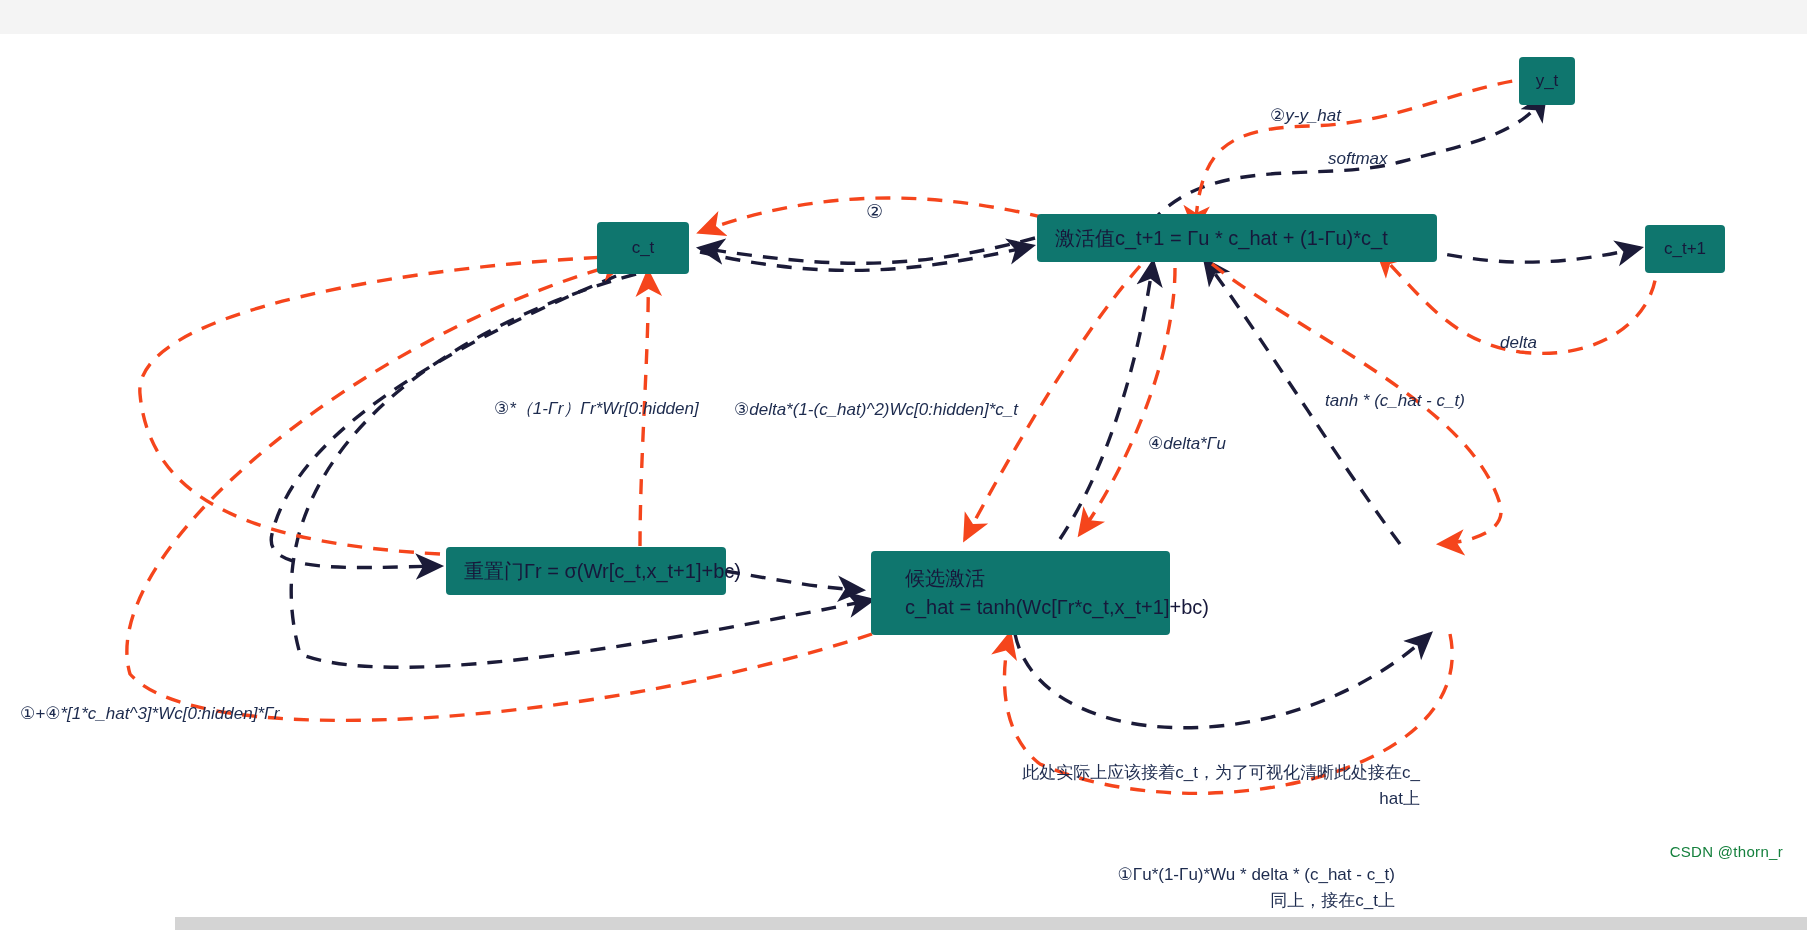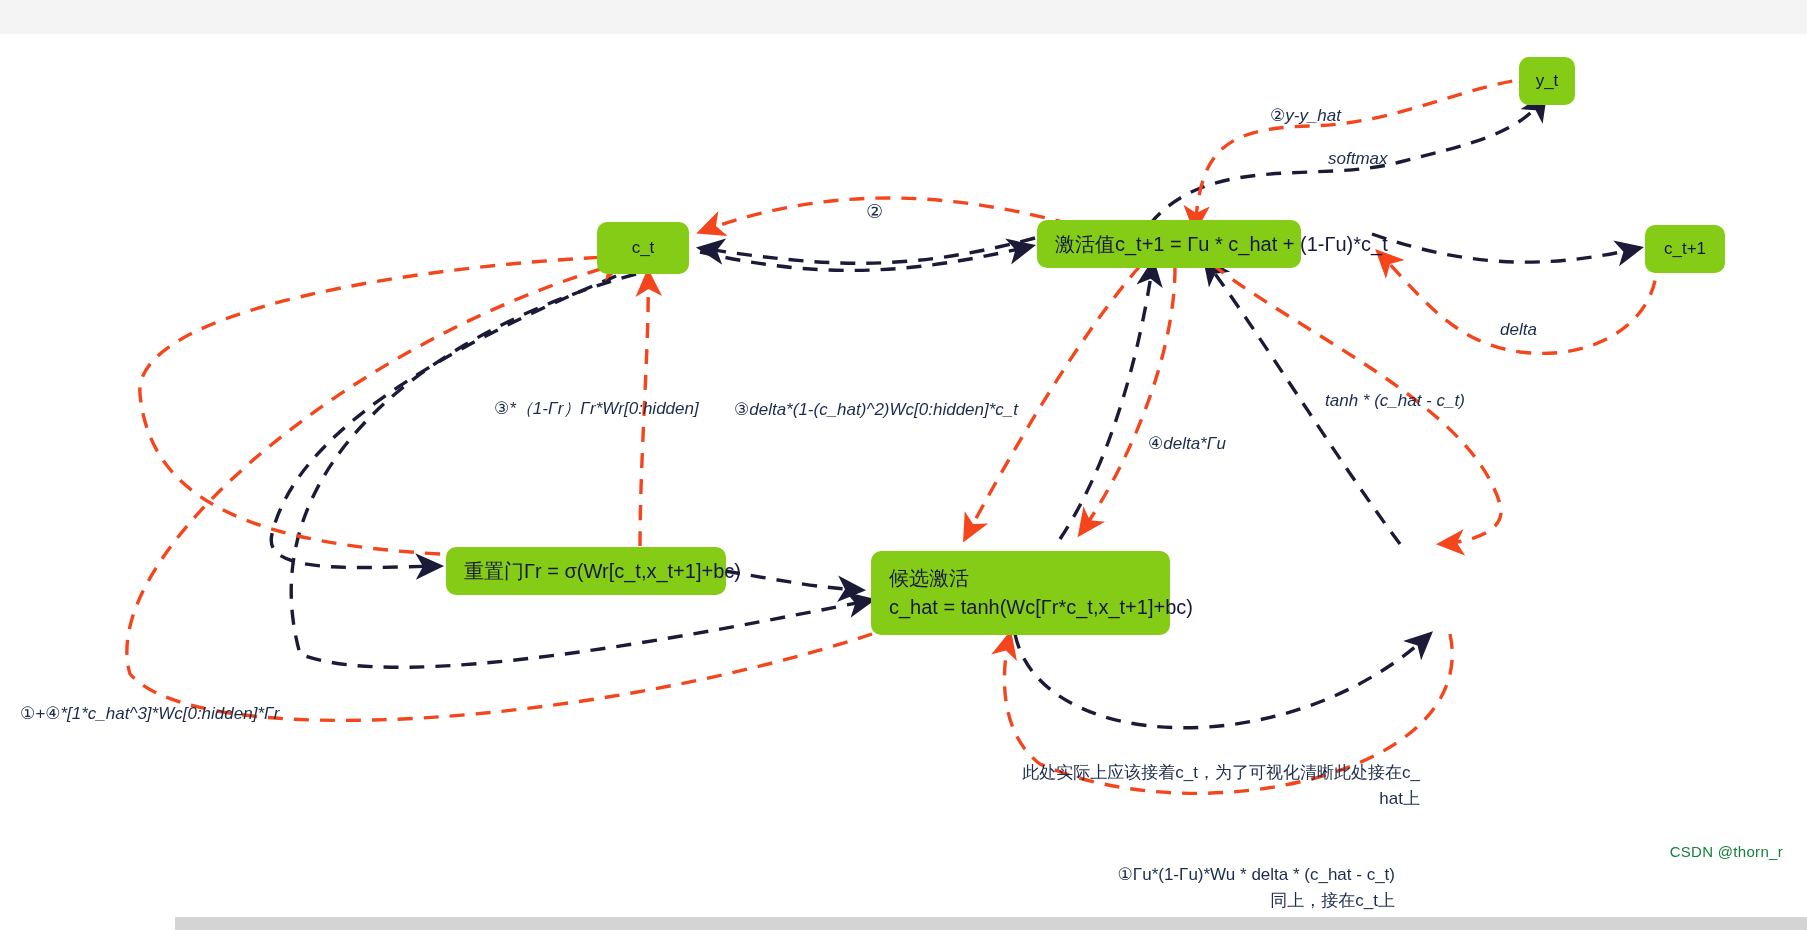--- a/index.html
+++ b/index.html
@@ -11,32 +11,32 @@
   #topbar{
     position:absolute;left:0;top:0;width:1807px;height:34px;
     background:#f4f4f4;border-bottom:1px solid #e8e8e8;
   }
   #canvas{
     position:absolute;left:0;top:34px;width:1807px;height:862px;background:#ffffff;
   }
   #svg-layer{position:absolute;left:0;top:0;width:1807px;height:862px;}
   .node{
     position:absolute;
-    background:#84cc16;
-    border-radius:10px;
+    background:#0f766e;
+    border-radius:4px;
     color:#17183b;
     display:flex;align-items:center;justify-content:center;
     text-align:center;
     box-sizing:border-box;
     white-space:pre;
     line-height:1.45;
   }
   .node.small{font-size:17px;}
   .node.wide{font-size:20px;justify-content:flex-start;padding-left:18px;}
-  .node.block{font-size:20px;justify-content:flex-start;padding-left:18px;text-align:left;}
+  .node.block{font-size:20px;justify-content:flex-start;padding-left:34px;text-align:left;}
   .edge-label{
     position:absolute;
     font-size:17px;
     color:#1d2b4e;
     white-space:pre;
     line-height:1.45;
     text-align:center;
     font-style:italic;
   }
   .edge-label.big{font-size:19px;}
@@ -112,39 +112,39 @@
 
       <path d="M872,600 C 600,690 200,720 130,640 C 95,520 360,300 625,228" stroke="#f5451c" stroke-dasharray="15 11" marker-end="url(#arrow-red)"></path>
 
       <path d="M1450,600 C 1480,740 1200,800 1040,730 C 1000,700 1000,640 1010,600" stroke="#f5451c" stroke-dasharray="15 11" marker-end="url(#arrow-red)"></path>
 
     </g>
   </svg>
 
   <div class="node small" style="left:597px;top:188px;width:92px;height:52px;">c_t</div>
 
-  <div class="node wide" style="left:1037px;top:186px;width:264px;height:48px;">激活值c_t+1 = Γu * c_hat + (1-Γu)*c_t</div>
+  <div class="node wide" style="left:1037px;top:180px;width:400px;height:48px;">激活值c_t+1 = Γu * c_hat + (1-Γu)*c_t</div>
 
   <div class="node small" style="left:1519px;top:23px;width:56px;height:48px;justify-content:center;">y_t</div>
 
   <div class="node small" style="left:1645px;top:191px;width:80px;height:48px;justify-content:center;">c_t+1</div>
 
   <div class="node wide" style="left:446px;top:513px;width:280px;height:48px;">重置门Γr = σ(Wr[c_t,x_t+1]+bc)</div>
 
   <div class="node block" style="left:871px;top:517px;width:299px;height:84px;align-items:center;">候选激活
 c_hat = tanh(Wc[Γr*c_t,x_t+1]+bc)</div>
 
 
   <div class="edge-label big" style="left:866px;top:164px;">②</div>
 
   <div class="edge-label" style="left:1270px;top:70px;">②y-y_hat</div>
 
   <div class="edge-label" style="left:1328px;top:113px;">softmax</div>
 
-  <div class="edge-label" style="left:1500px;top:284px;">delta</div>
+  <div class="edge-label" style="left:1500px;top:297px;">delta</div>
 
   <div class="edge-label" style="left:1325px;top:355px;">tanh * (c_hat - c_t)</div>
 
   <div class="edge-label" style="left:1148px;top:398px;">④delta*Γu</div>
 
   <div class="edge-label" style="left:494px;top:363px;">③*（1-Γr）Γr*Wr[0:hidden]</div>
 
   <div class="edge-label" style="left:734px;top:364px;">③delta*(1-(c_hat)^2)Wc[0:hidden]*c_t</div>
 
   <div class="edge-label" style="left:20px;top:668px;">①+④*[1*c_hat^3]*Wc[0:hidden]*Γr</div>

